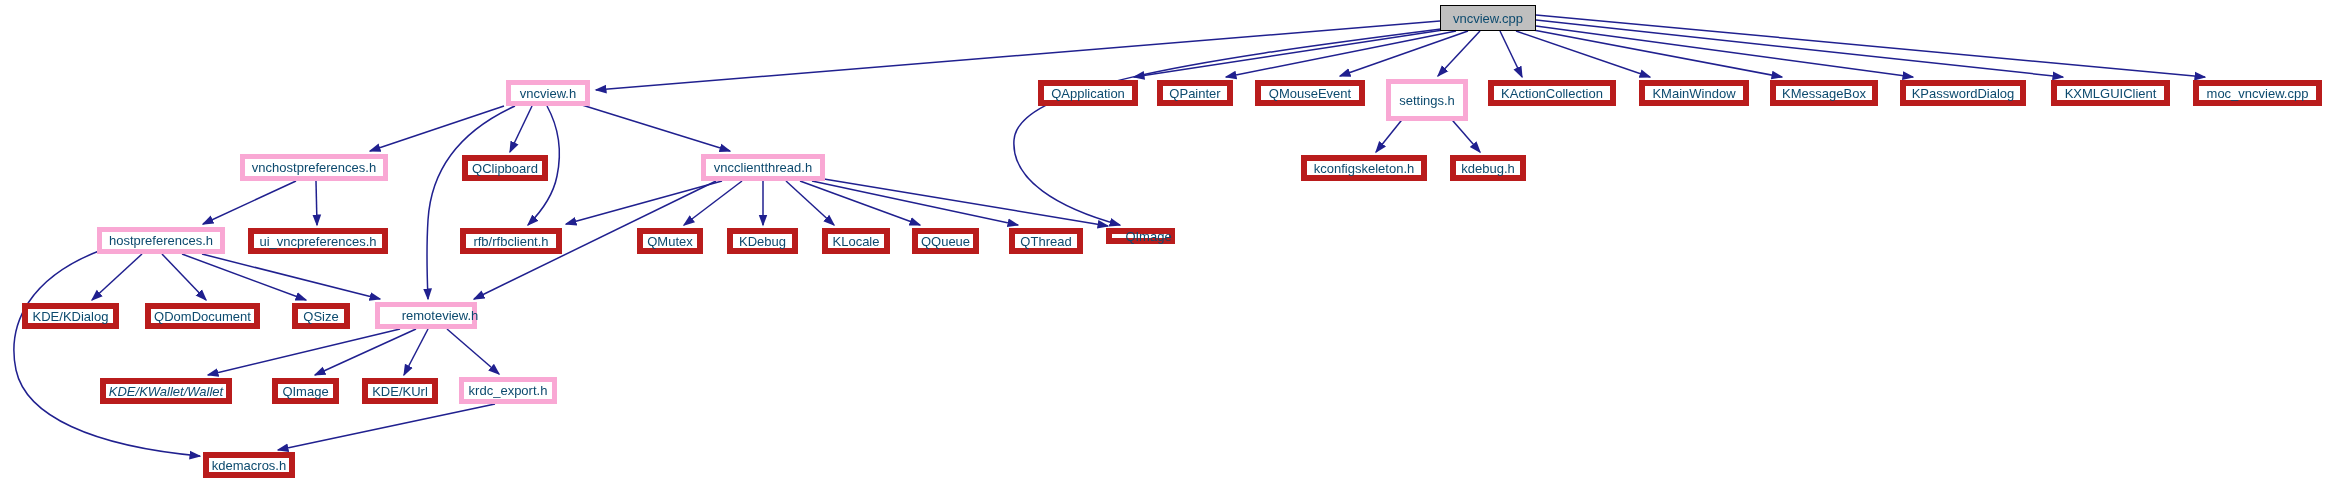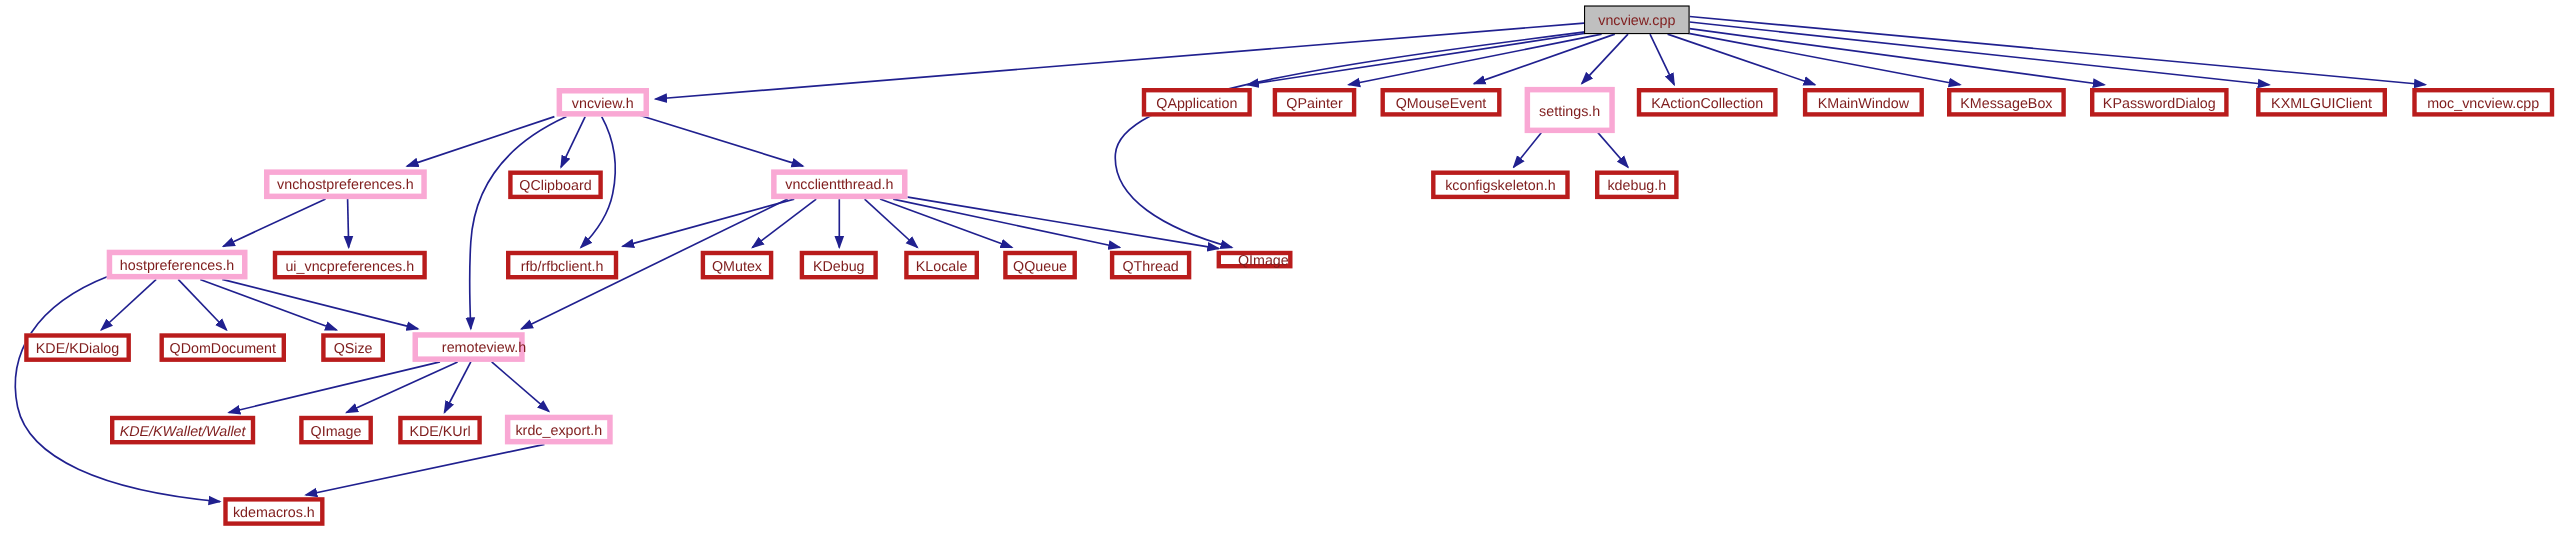--- a/index.html
+++ b/index.html
@@ -1,22 +1,22 @@
 <!DOCTYPE html>
 <html><head>
 <meta charset="utf-8">
 <style>
   html,body{margin:0;padding:0;background:#ffffff;}
   #graph{position:relative;width:2325px;height:485px;background:#ffffff;
          font-family:"Liberation Sans","DejaVu Sans",sans-serif;}
   #edges{position:absolute;left:0;top:0;}
   .node{position:absolute;box-sizing:border-box;display:flex;align-items:center;
-        justify-content:center;white-space:nowrap;font-size:13px;color:#7f1d1d;
+        justify-content:center;white-space:nowrap;font-size:13px;color:#0c4a6e;
         background:#ffffff;z-index:2;}
-  .node.ext{border:4px solid #b91c1c;}
+  .node.ext{border:6px solid #b91c1c;}
   .node.doc{border:5px solid #f9a8d4;cursor:pointer;}
   .node.root{border:1.5px solid #000000;background:#bfbfbf;}
   path.edge{fill:none;stroke-width:1.5;}
 </style>
 </head>
 <body>
 
 <div id="graph">
   <svg id="edges" width="2325" height="485" xmlns="http://www.w3.org/2000/svg">
     <defs>

